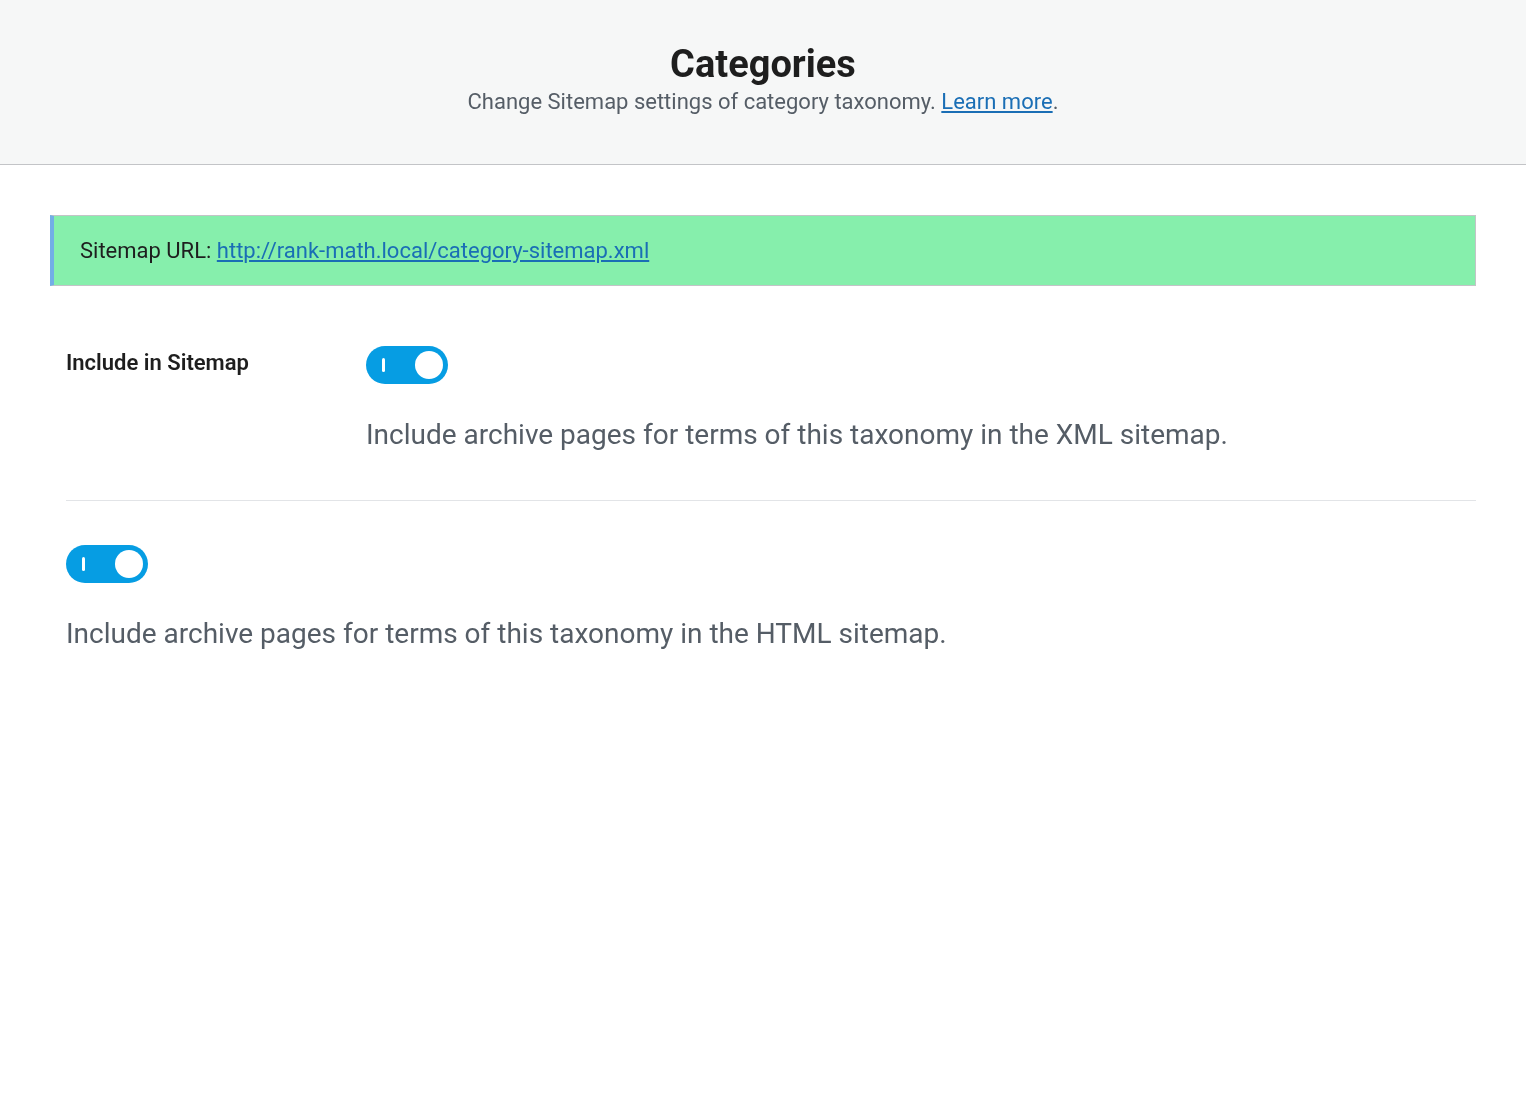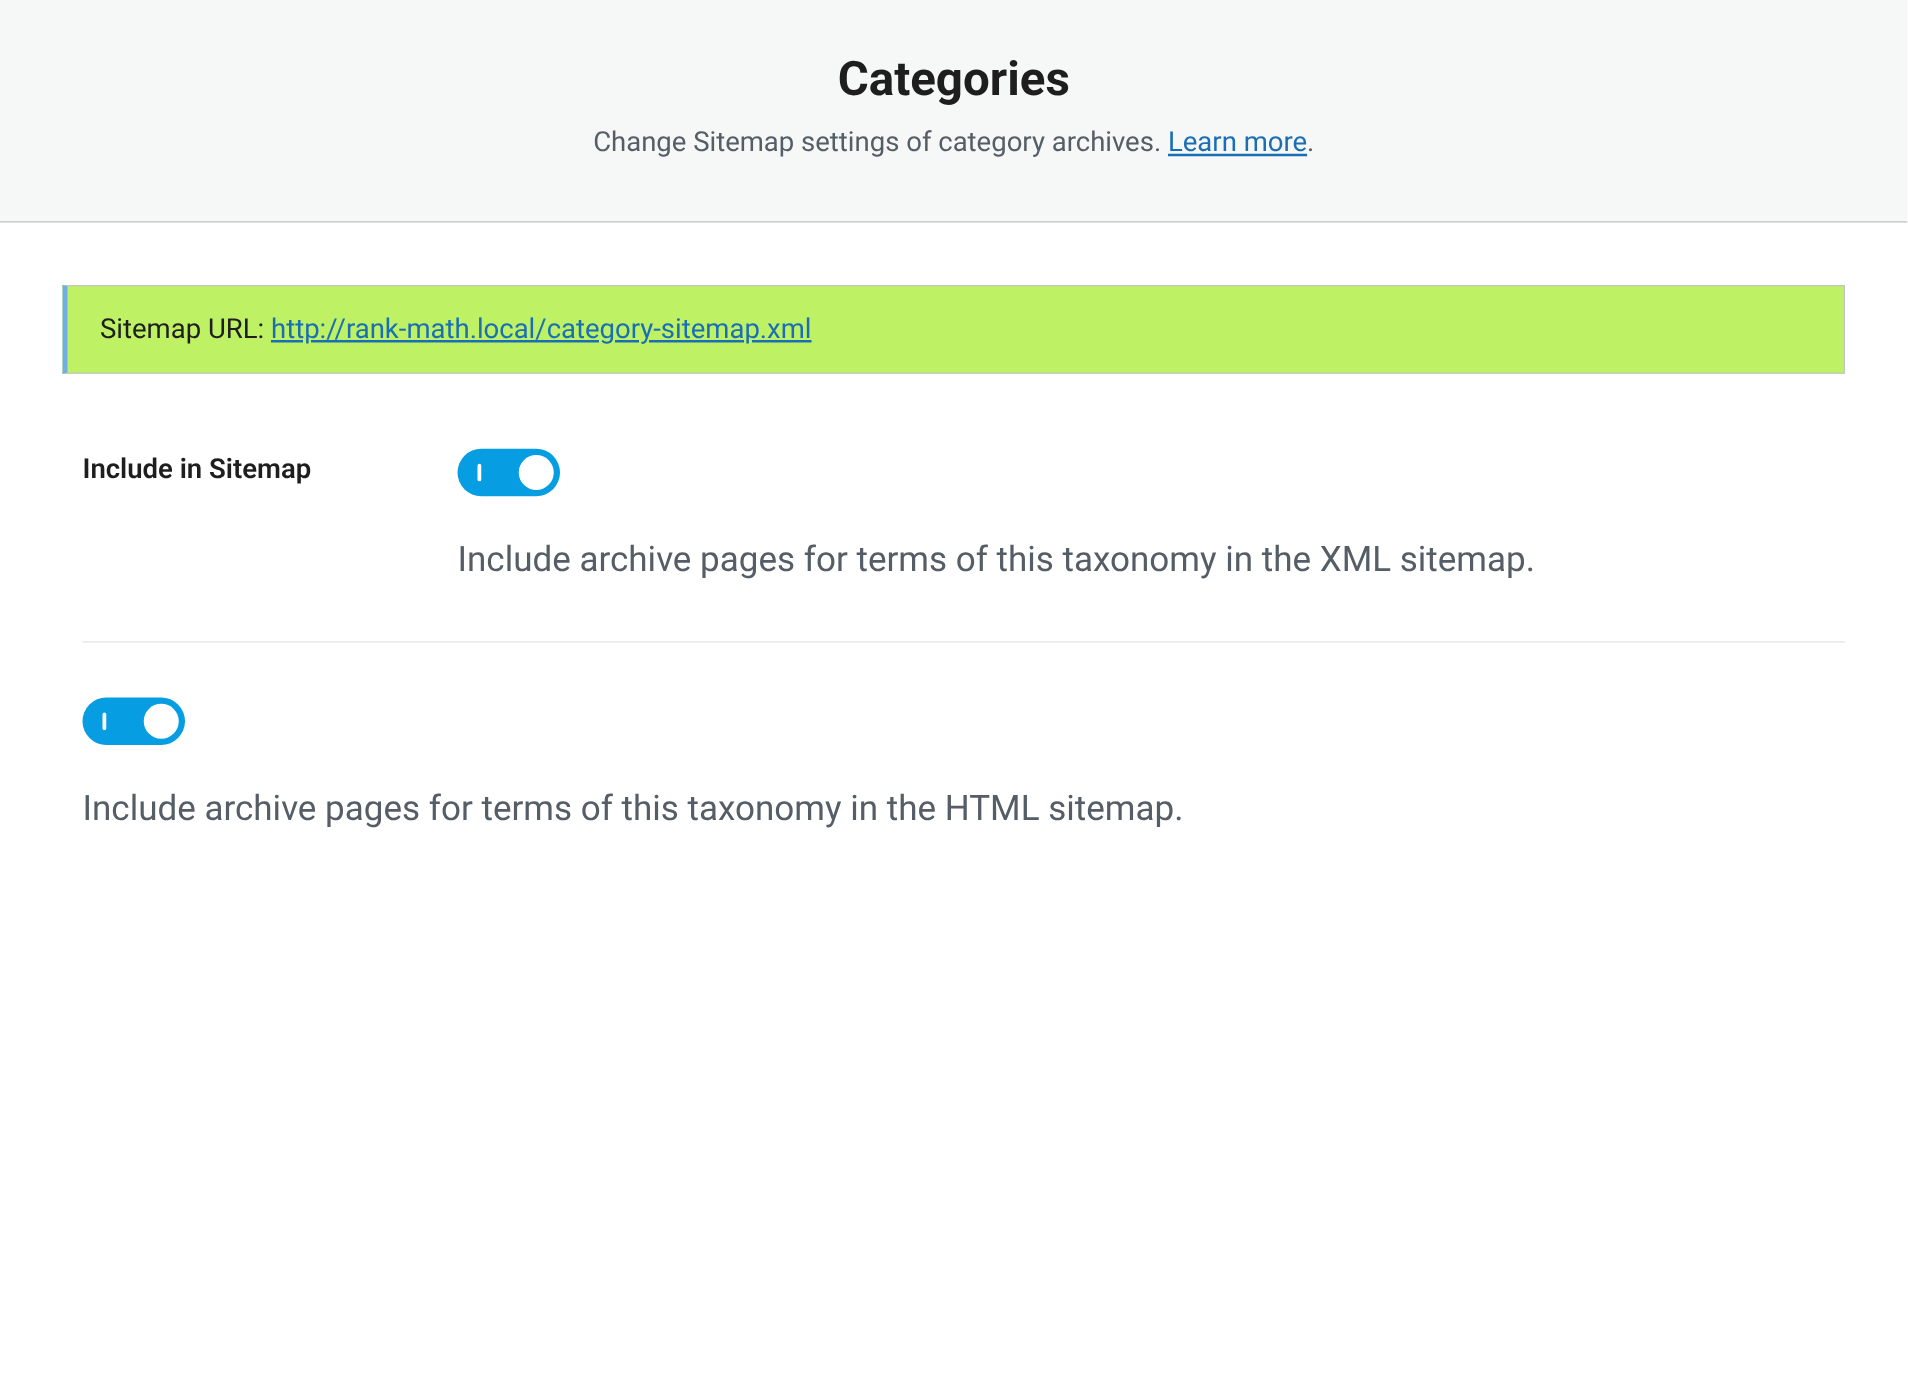--- a/index.html
+++ b/index.html
@@ -15,35 +15,35 @@
     .header-section {
       background: #f6f7f7;
       padding: 42px 50px 50px 50px;
       border-bottom: 1px solid #c3c4c7;
       text-align: center;
     }
     .page-title {
       font-size: 38px;
       font-weight: 700;
       color: #1e1e1e;
-      margin-bottom: 16px;
+      margin-bottom: 3px;
     }
     .page-description {
       font-size: 22px;
       color: #555d66;
     }
     .page-description .learn-link {
       color: #1a6eb5;
       text-decoration: underline;
     }
     .content-section {
       padding: 50px 50px 50px 50px;
     }
     .notice-box {
-      background: #bef264;
+      background: #86efac;
       border: 1px solid #c3c4c7;
       border-left: 4px solid #72aee6;
       padding: 22px 26px;
       margin-bottom: 60px;
       font-size: 22px;
       color: #1e1e1e;
     }
     .notice-box .url-link {
       color: #1a6eb5;
       text-decoration: underline;
@@ -126,21 +126,21 @@
       color: #555d66;
       line-height: 1.5;
     }
   </style>
 </head>
 <body>
 
 <div class="header-section">
   <h1 class="page-title">Categories</h1>
   <p class="page-description">
-    <span>Change Sitemap settings of category archives. </span><a href="#" class="learn-link">Learn more</a><span>.</span>
+    <span>Change Sitemap settings of category taxonomy. </span><a href="#" class="learn-link">Learn more</a><span>.</span>
   </p>
 </div>
 
 <div class="content-section">
 
   <div class="notice-box">
     <span>Sitemap URL: </span><a href="#" class="url-link">http://rank-math.local/category-sitemap.xml</a>
   </div>
 
   <div class="setting-row">

